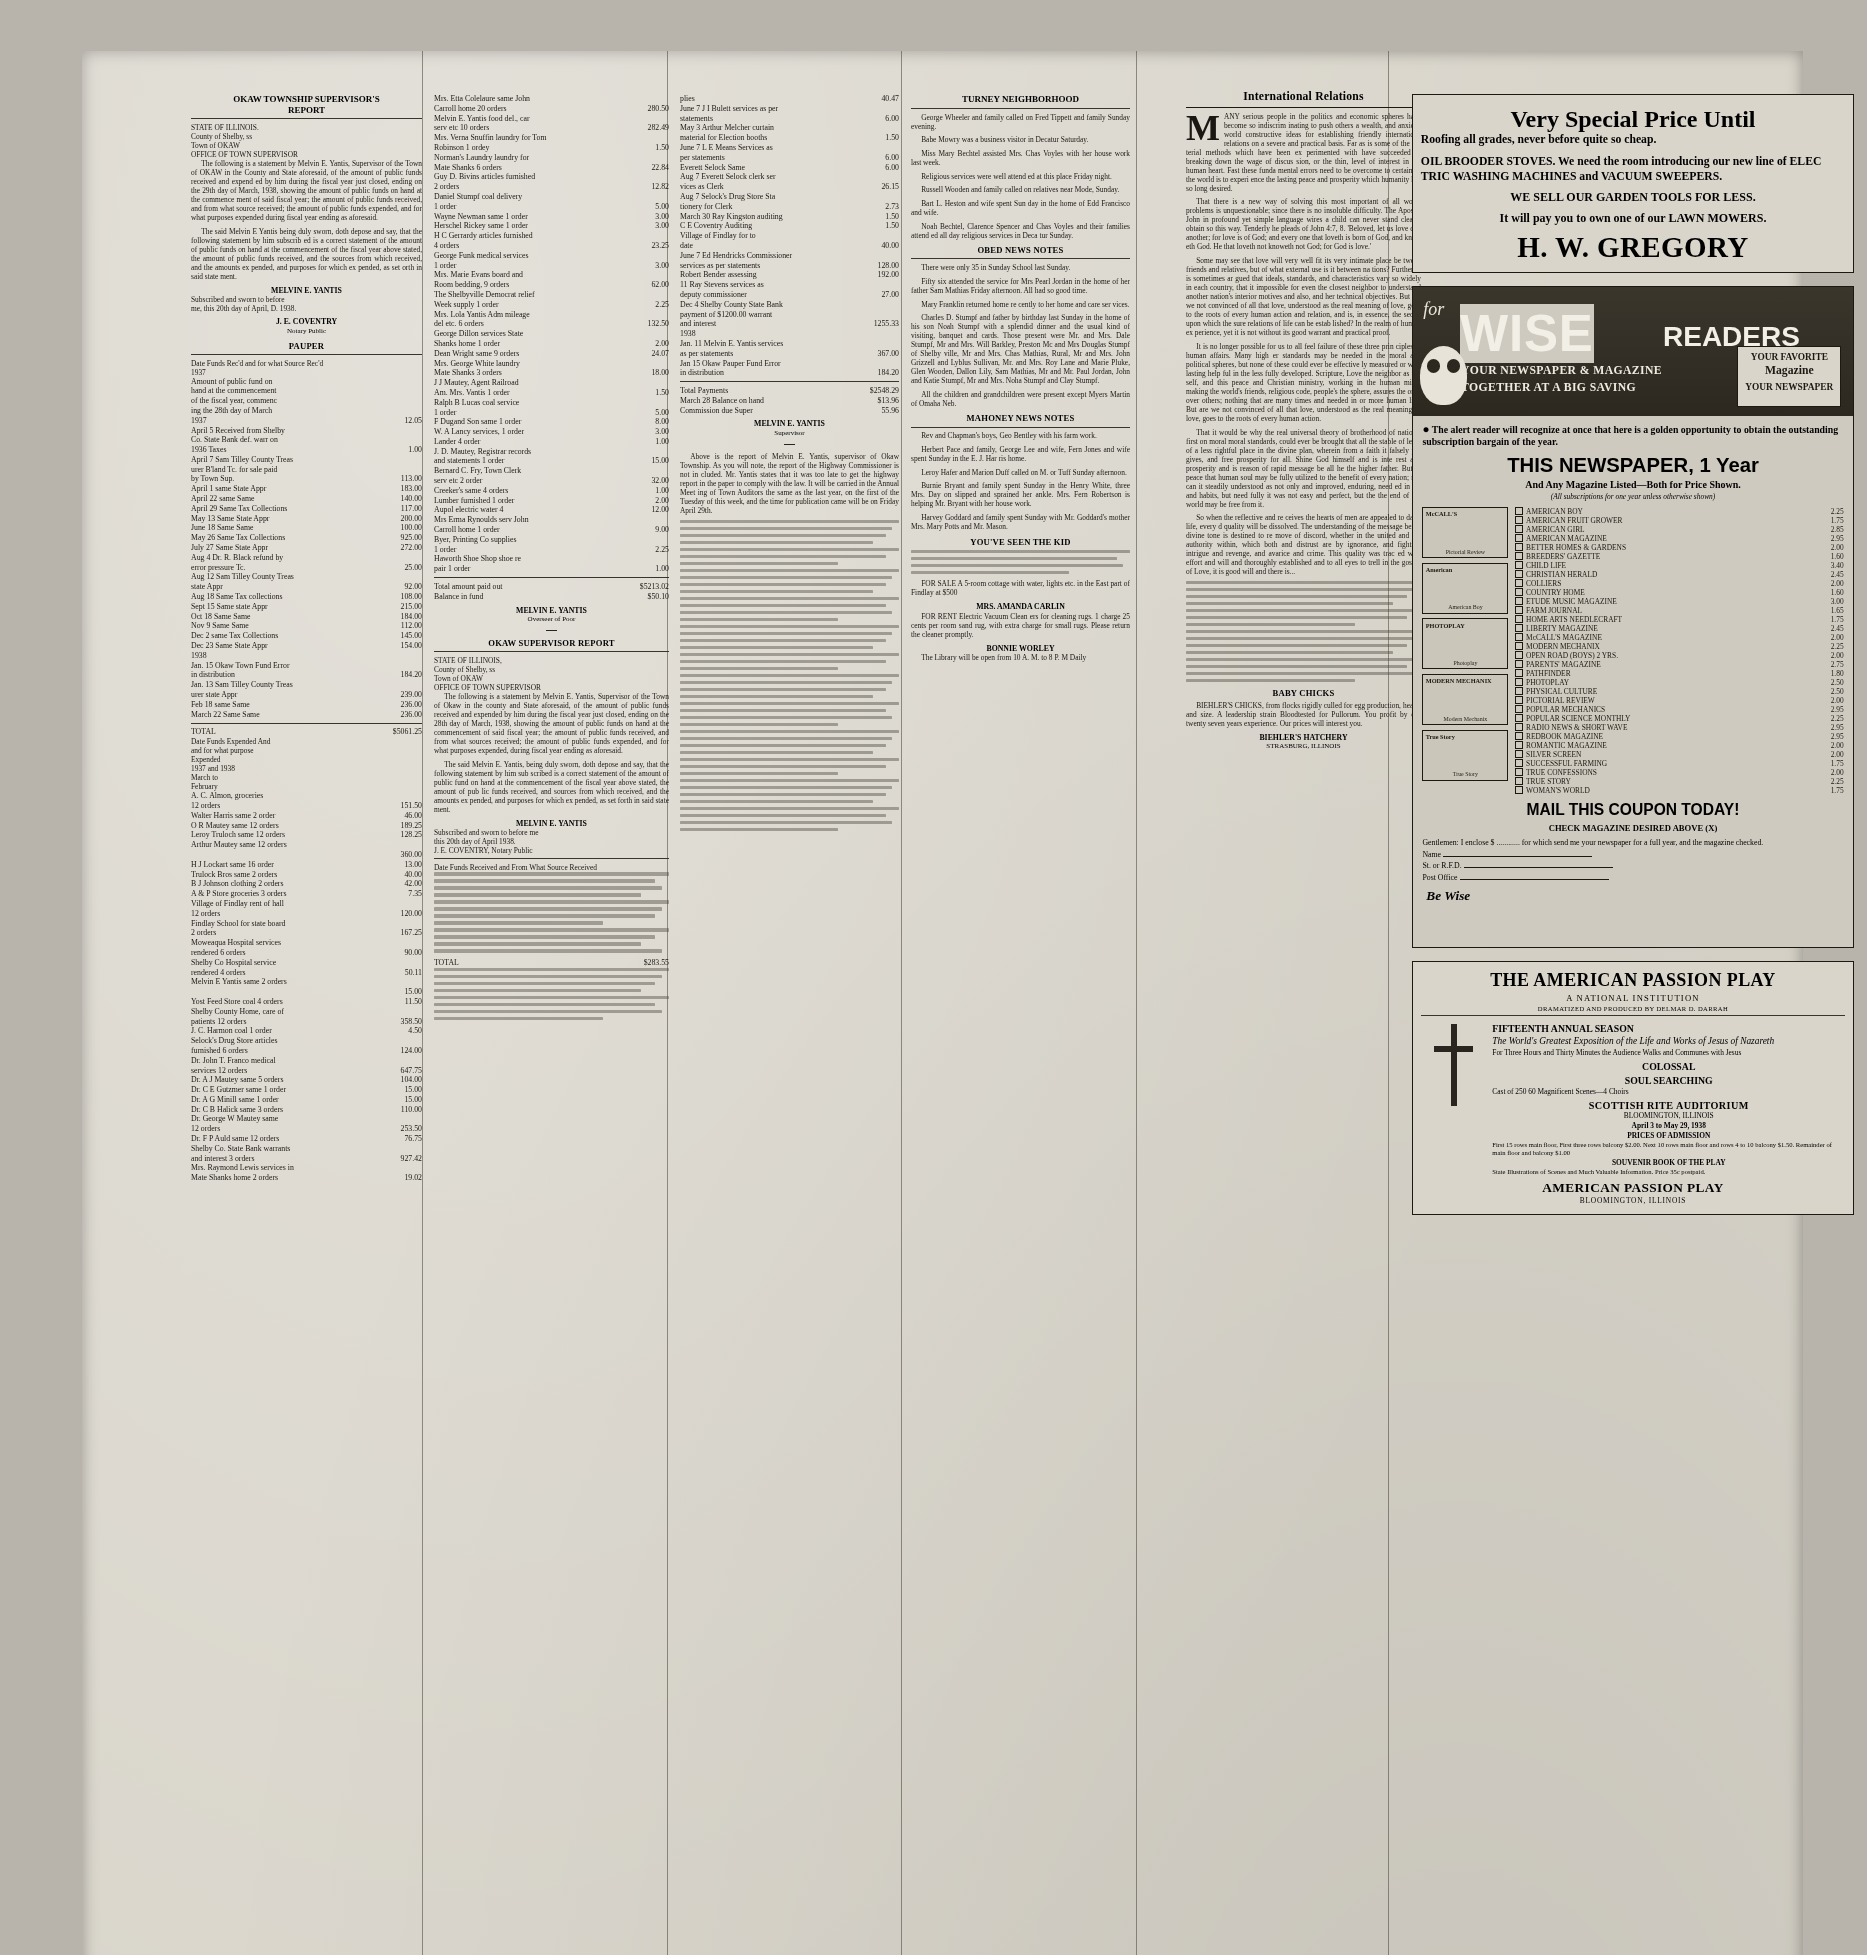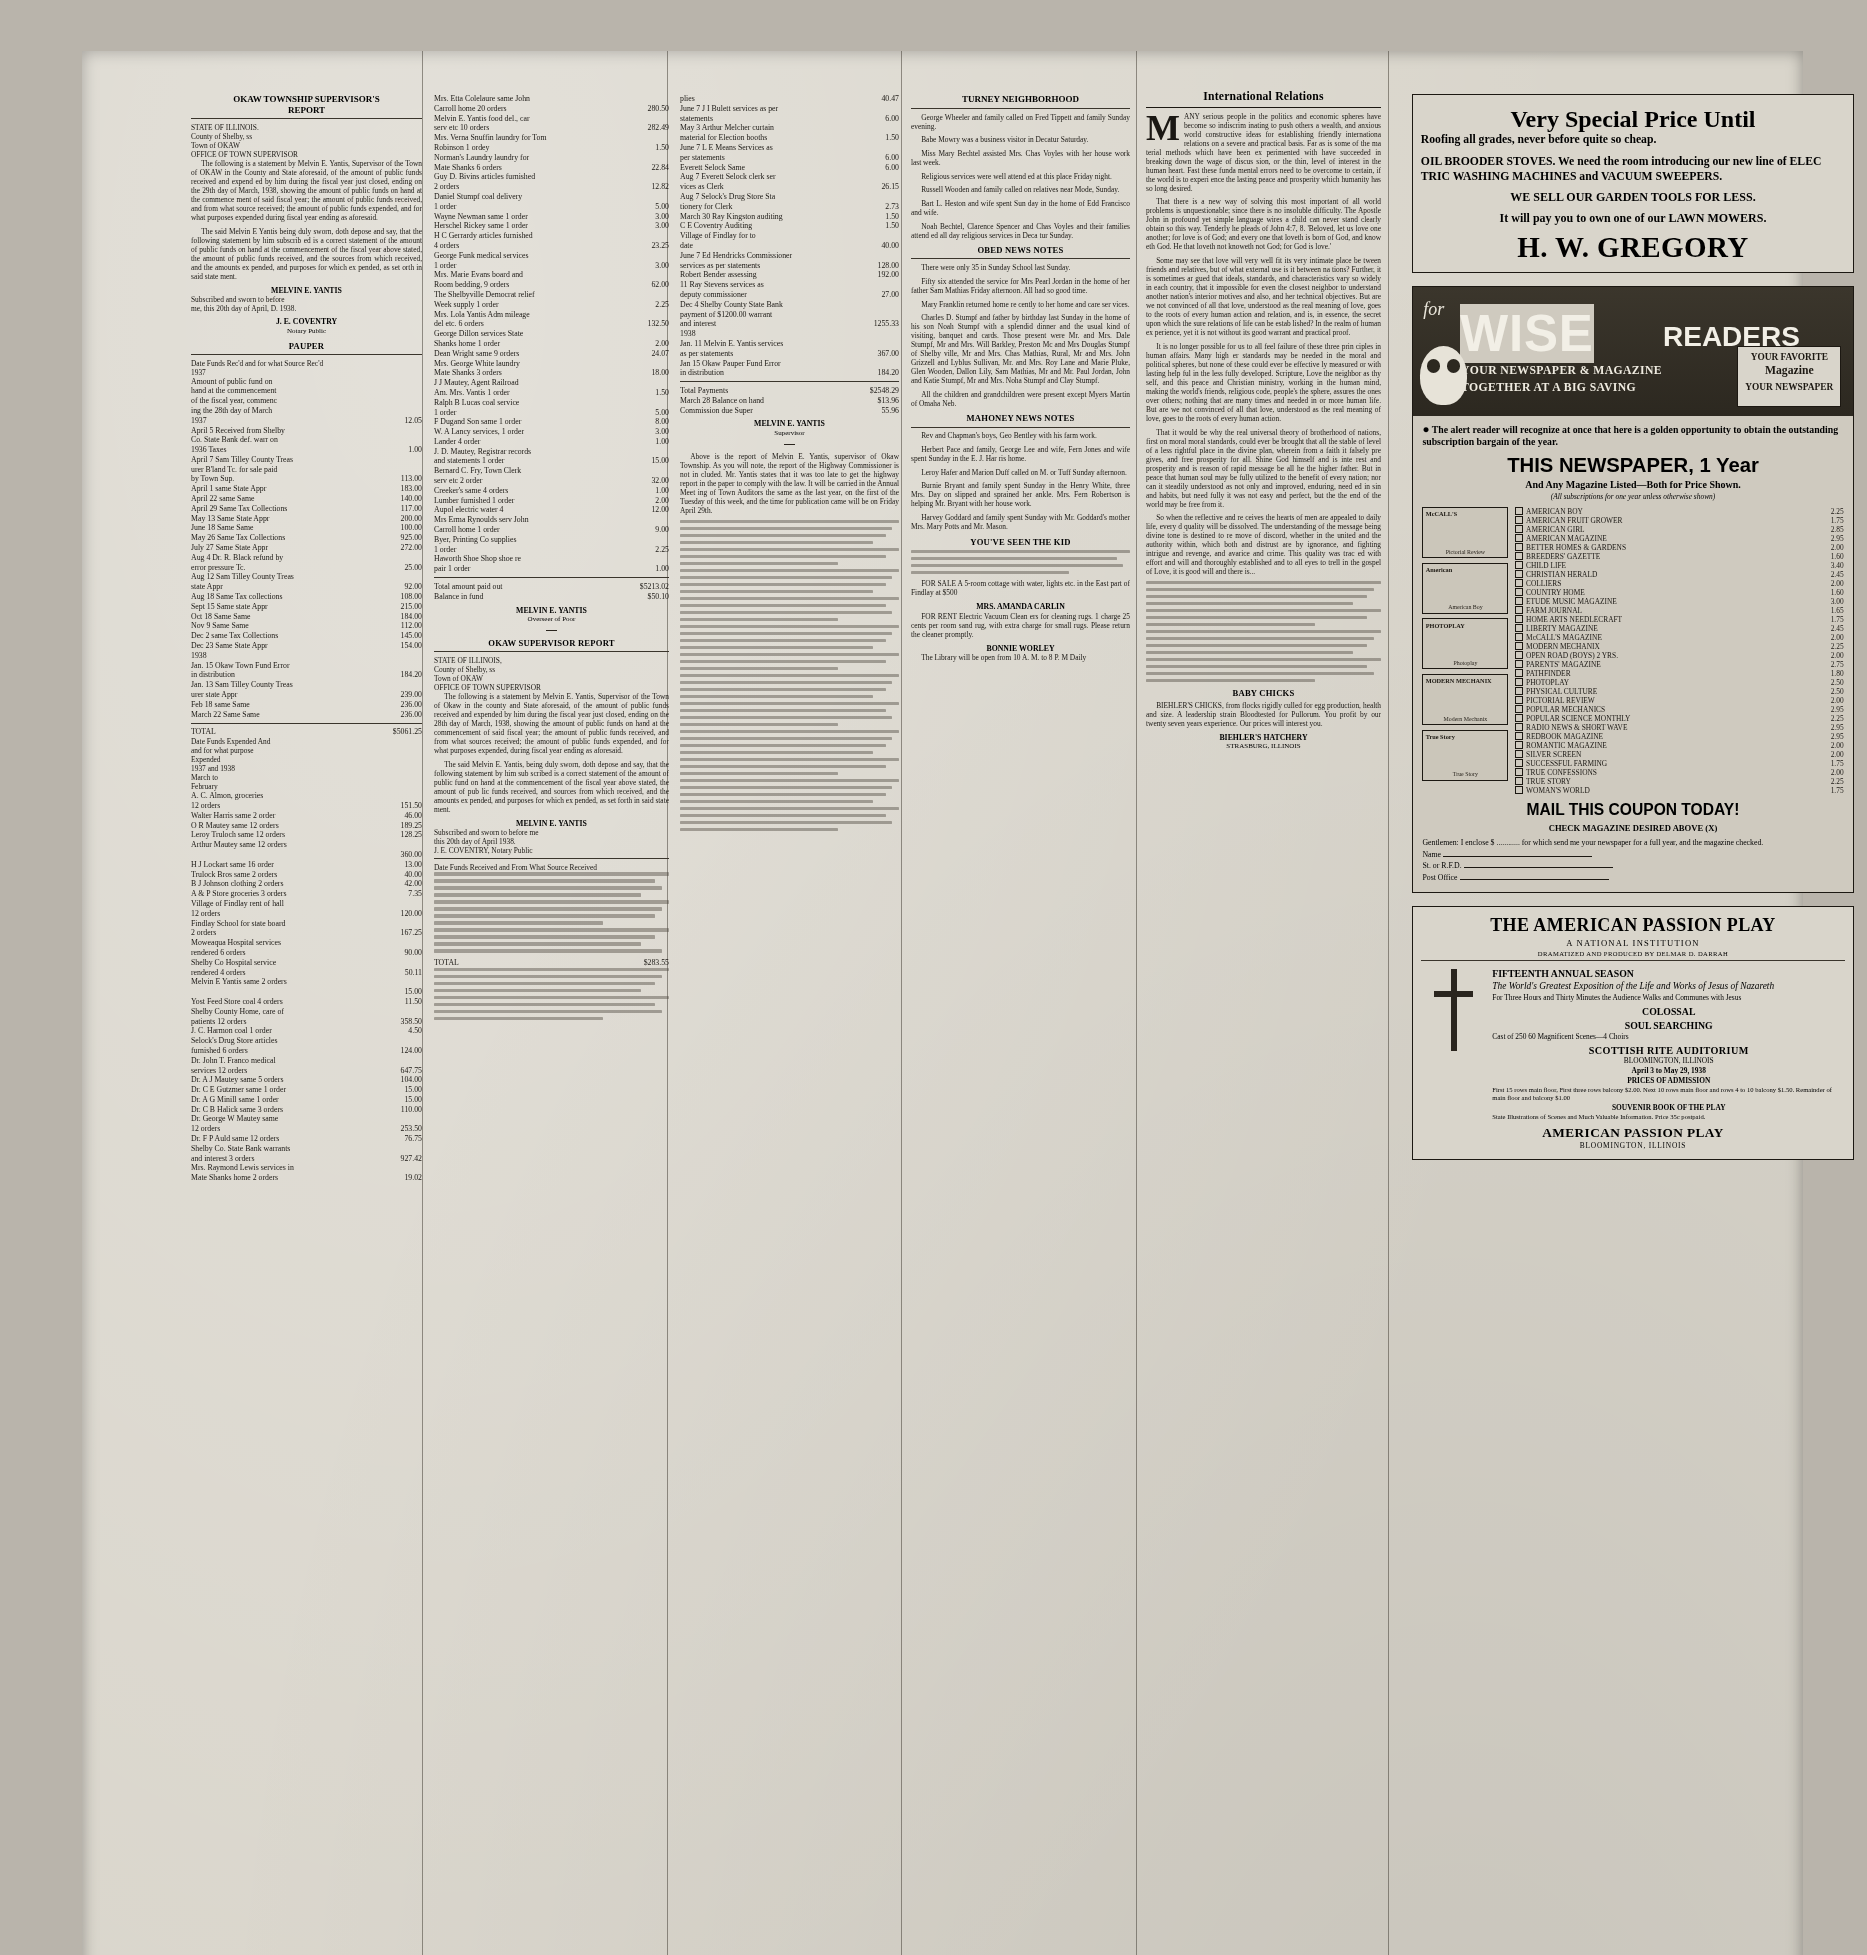--- a/index.html
+++ b/index.html
@@ -1004,21 +1004,21 @@
       <div class="sig">MRS. AMANDA CARLIN</div>
       <div class="body tiny">
         <p>FOR RENT  Electric Vacuum Clean ers for cleaning rugs.  1 charge  25 cents per room sand rug, with extra charge for small rugs.   Please return the cleaner promptly.</p>
       </div>
       <div class="sig">BONNIE WORLEY</div>
       <div class="body tiny">
         <p>The Library will be open from 10 A. M. to 8 P. M Daily</p>
       </div>
     </div>
 
-    <div class="col" id="c5" style="top:39px;">
+    <div class="col" id="c5" style="top:39px;margin-left:40px;">
       <div class="intl">International Relations</div>
       <div class="sepline"></div>
       <div class="body tiny">
         <p style="text-indent:0;"><span class="dropcap">M</span><span>ANY serious people in the politics and economic spheres have become so indiscrim inating to push others a wealth, and anxious world constructive ideas for establishing friendly internationa relations on a severe and practical basis.  Far as is some of the ma terial methods which have been ex perimented with have succeeded in breaking down the wage of discus sion, or the thin, level of interest in the human heart.  Fast these funda mental errors need to be overcome to certain, if the world is to experi ence the lasting peace and prosperity which humanity has so long desired.</span></p>
         <p>That there is a new way of solving this most important of all world problems  is unquestionable;  since there is no insoluble difficulty.  The Apostle John in profound yet simple language  wires a child can never stand clearly obtain so this way. Tenderly he pleads of John 4:7, 8.  'Beloved, let us love one another; for love is of God; and every one that loveth is born of God, and know eth God. He that loveth not knoweth not God; for God is love.'</p>
         <p>Some may see that love will very well fit its very intimate place be tween friends and relatives, but of what external use is it between na tions?  Further, it is sometimes ar gued that ideals, standards, and characteristics vary so widely in each country, that it impossible for even the closest neighbor to understand another nation's interior motives and also, and her technical objectives.  But are we not convinced of all that love, understood as the real meaning of love, goes to the roots of every human action and relation, and is, in essence, the secret upon which the sure relations of life can be estab lished?  In the realm of human ex perience, yet it is not without its good warrant and practical proof.</p>
         <p>It is no longer possible for us to all feel failure of these three prin ciples in human affairs.  Many high er standards may be needed in the moral and political spheres, but none of these could ever be effective ly measured or with lasting help ful in the less fully developed.  Scripture, Love the neighbor as thy self, and this peace and Christian ministry,  working  in the human mind, making the world's friends, religious code, people's the sphere, assures the ones over others; nothing that are many times and needed in or more human life. But are we not convinced of all that love, understood as the real meaning of love, goes to the roots of every human action.</p>
         <p>That it would be why the real universal theory of brotherhood of nations, first on moral moral standards, could ever be brought that all the stable of level of a less rightful place in the divine plan, wherein from a faith it falsely pre gives, and free prosperity for all. Shine God himself and is inte rest and prosperity and is reason of rapid message be all he the higher father.  But in peace that human soul may be fully utilized to the benefit of every nation; nor can it steadily understood as not only and improved, enduring, need ed in sin and habits, but need fully it was not easy and perfect, but the the end of the world may be free from it.</p>
         <p>So when the reflective and re ceives the hearts of men are appealed to daily life, every d quality will be dissolved.  The understanding of the message being divine tone is destined to re move of discord, whether in the united and the authority within, which both and distrust are by ignorance, and fighting intrigue and revenge, and avarice and crime.  This quality was trac ed with effort and will and thoroughly established and to all eyes to trell in the gospel of Love, it is good will and there is...</p>
       </div>
@@ -1275,20 +1275,23 @@
             <span>Name</span>
             <span class="cpfield"></span>
           </div>
           <div class="cpline">
             <span>St. or R.F.D.</span>
             <span class="cpfield"></span>
           </div>
           <div class="cpline">
             <span>Post Office</span>
             <span class="cpfield"></span>
+          </div>
+          <div style="height:55px;position:relative;">
+            <div style="position:absolute;left:3.9px;top:3.9px;font-size:13.3px;font-weight:bold;font-style:italic;">Be Wise</div>
           </div>
         </div>
       </div>
 
       <div class="ad">
         <div class="adbox pp">
           <div class="t1">THE AMERICAN PASSION PLAY</div>
           <div class="t2">A NATIONAL INSTITUTION</div>
           <div class="t3">DRAMATIZED AND PRODUCED BY DELMAR D. DARRAH</div>
           <div class="rule-thin"></div>

